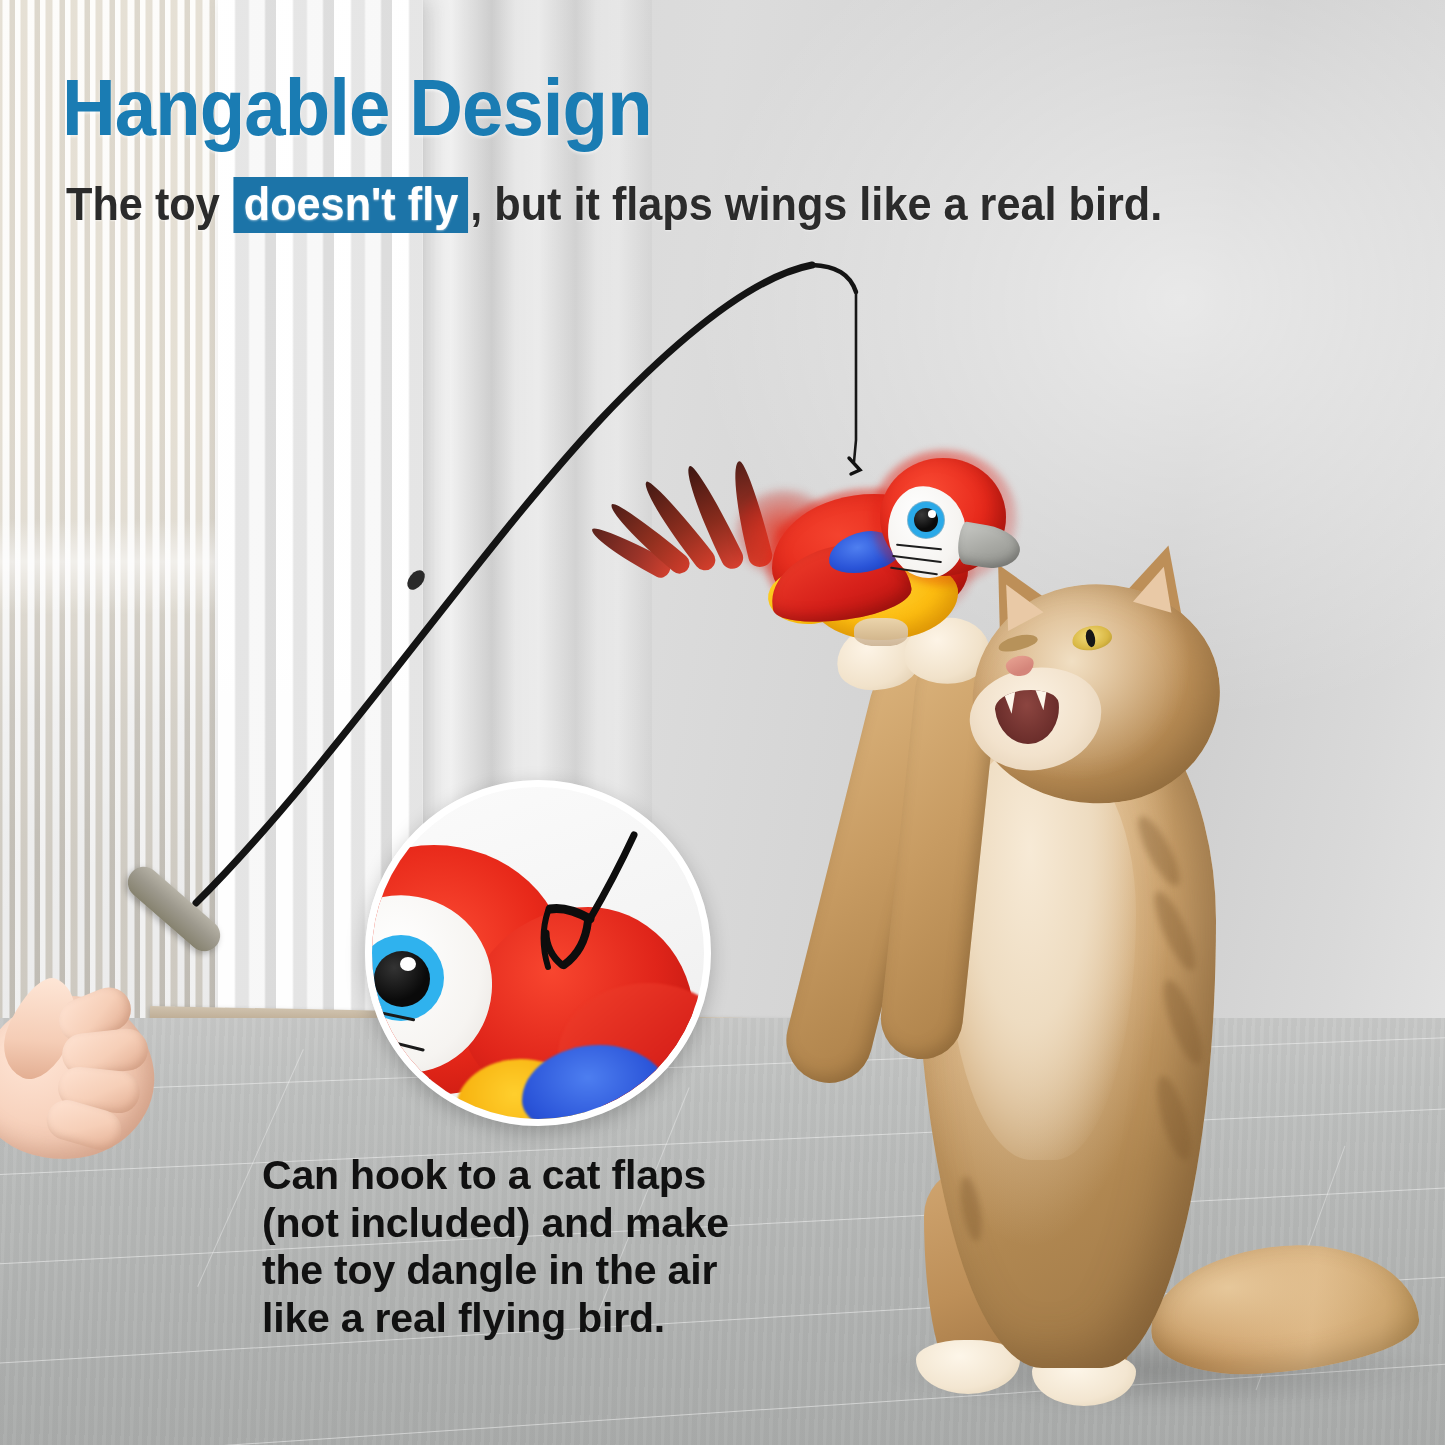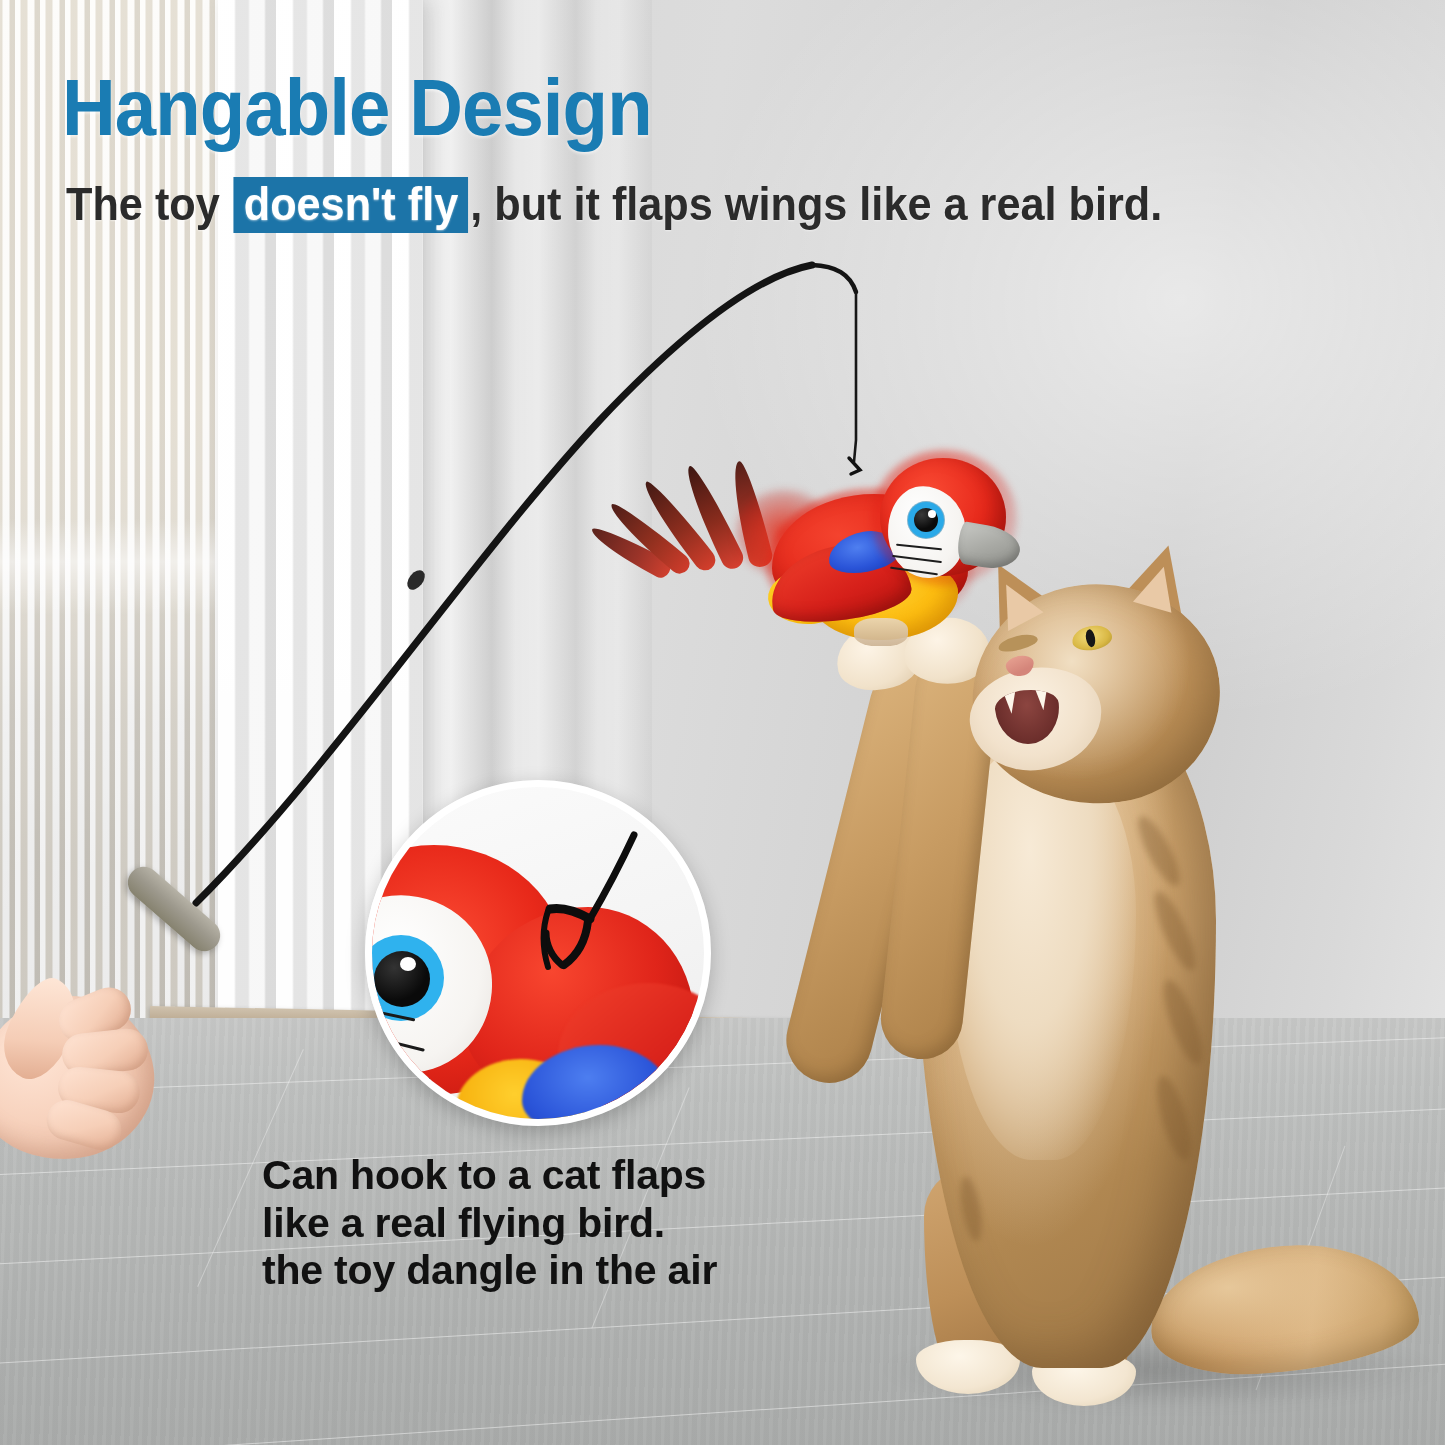--- a/index.html
+++ b/index.html
@@ -613,17 +613,18 @@
 
   <div class="headline">Hangable Design</div>
 
   <div class="subline">
     <span>The toy</span>
     <span class="hl">doesn't fly</span><span>, but it flaps wings like a real bird.</span>
   </div>
 
   <div class="caption">
     <div>Can hook to a cat flaps</div>
+    <div>(not included) and make</div>
+    <div>the toy dangle in the air</div>
     <div>like a real flying bird.</div>
-    <div>the toy dangle in the air</div>
   </div>
 
 </div>
 
 </body></html>

